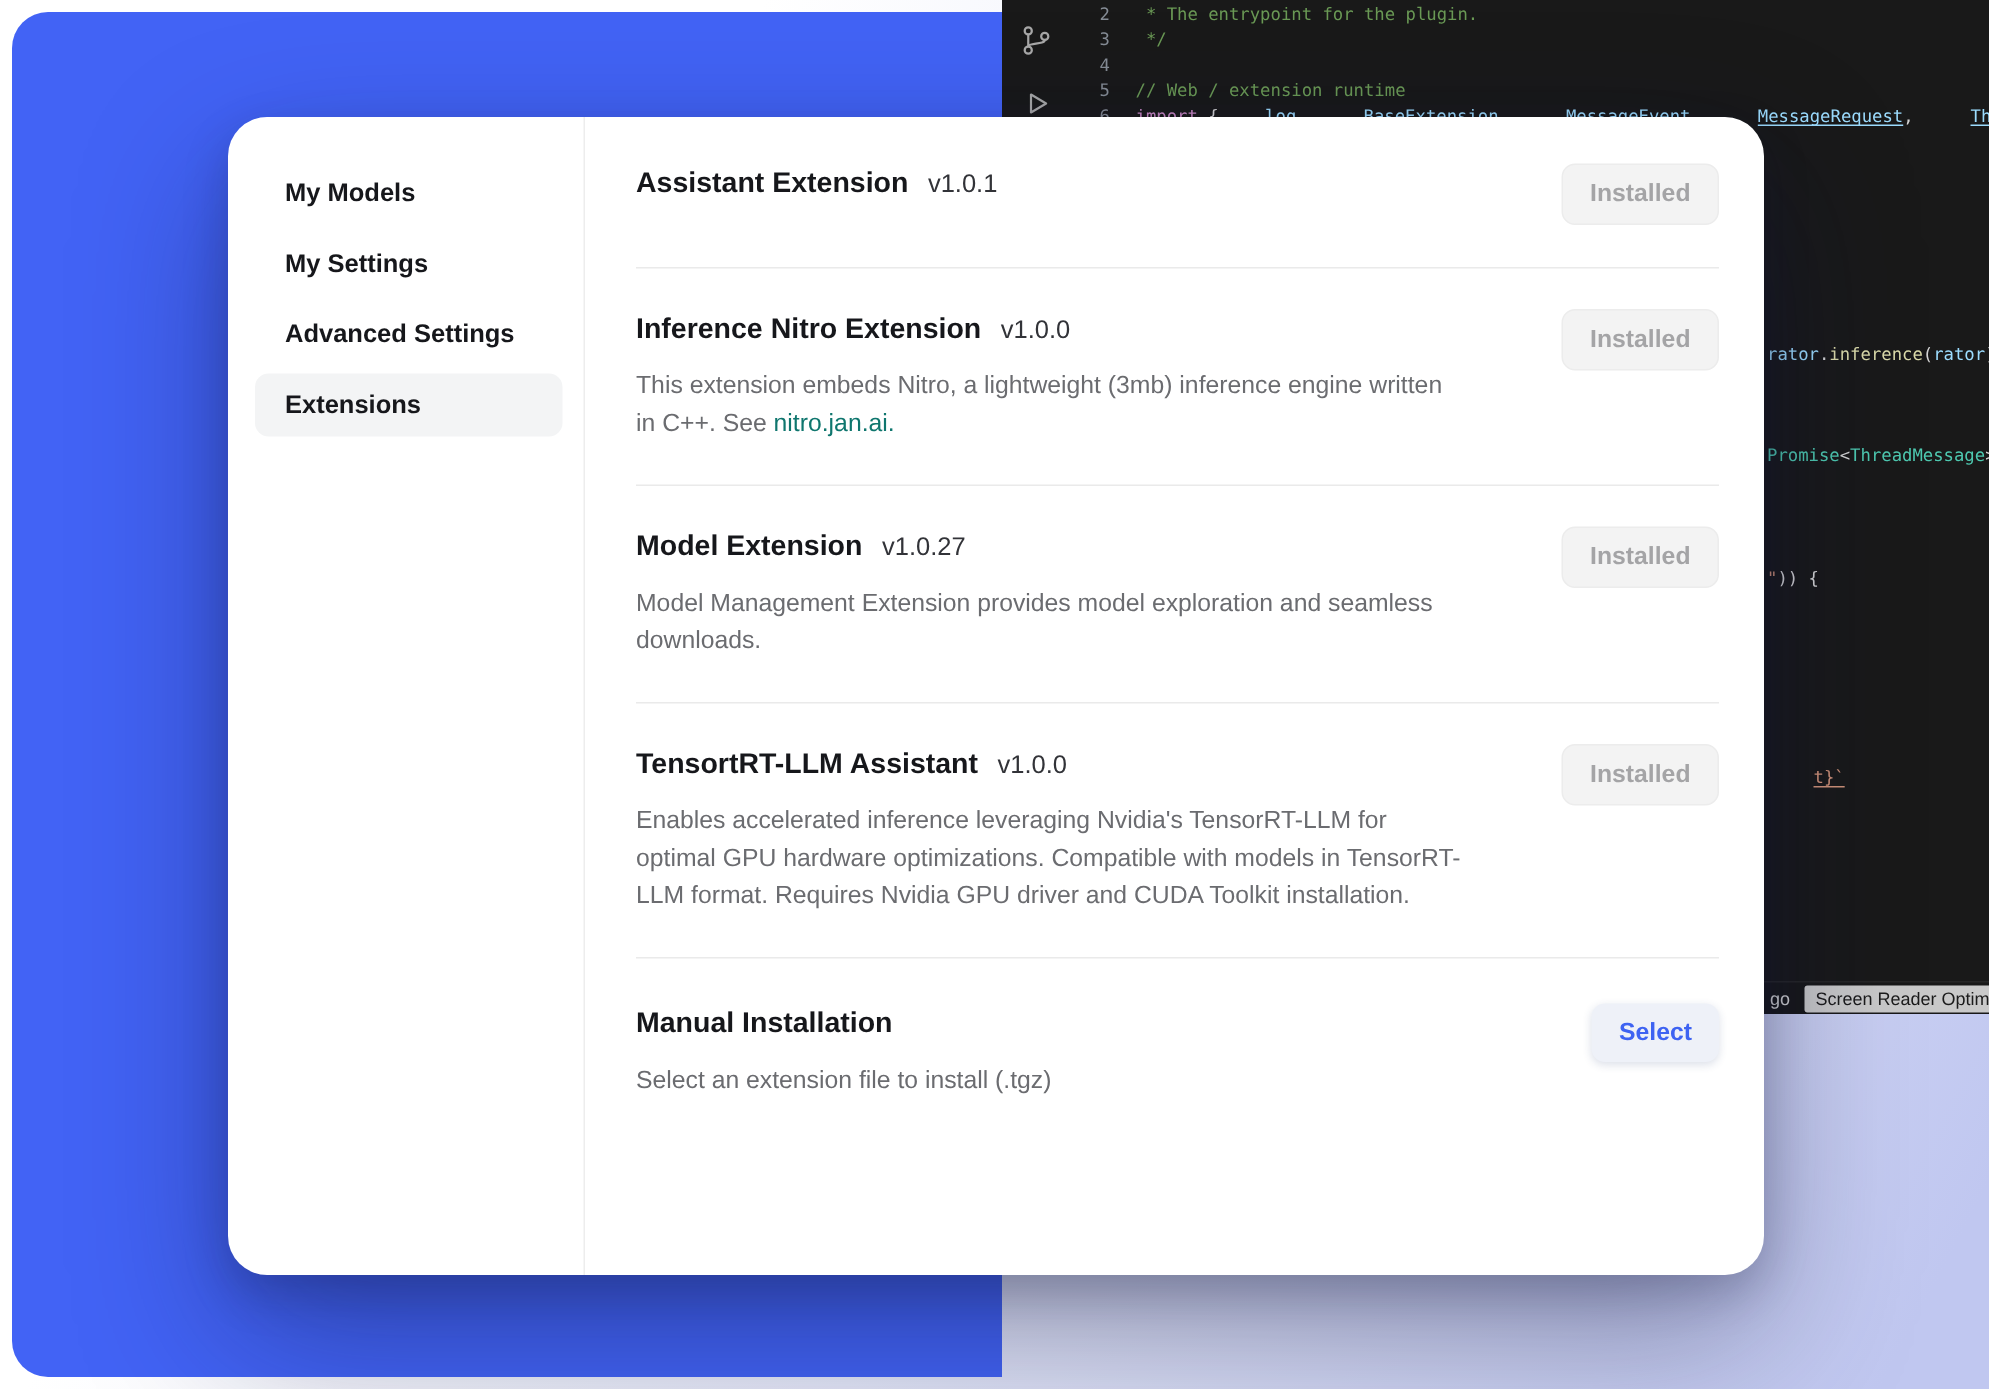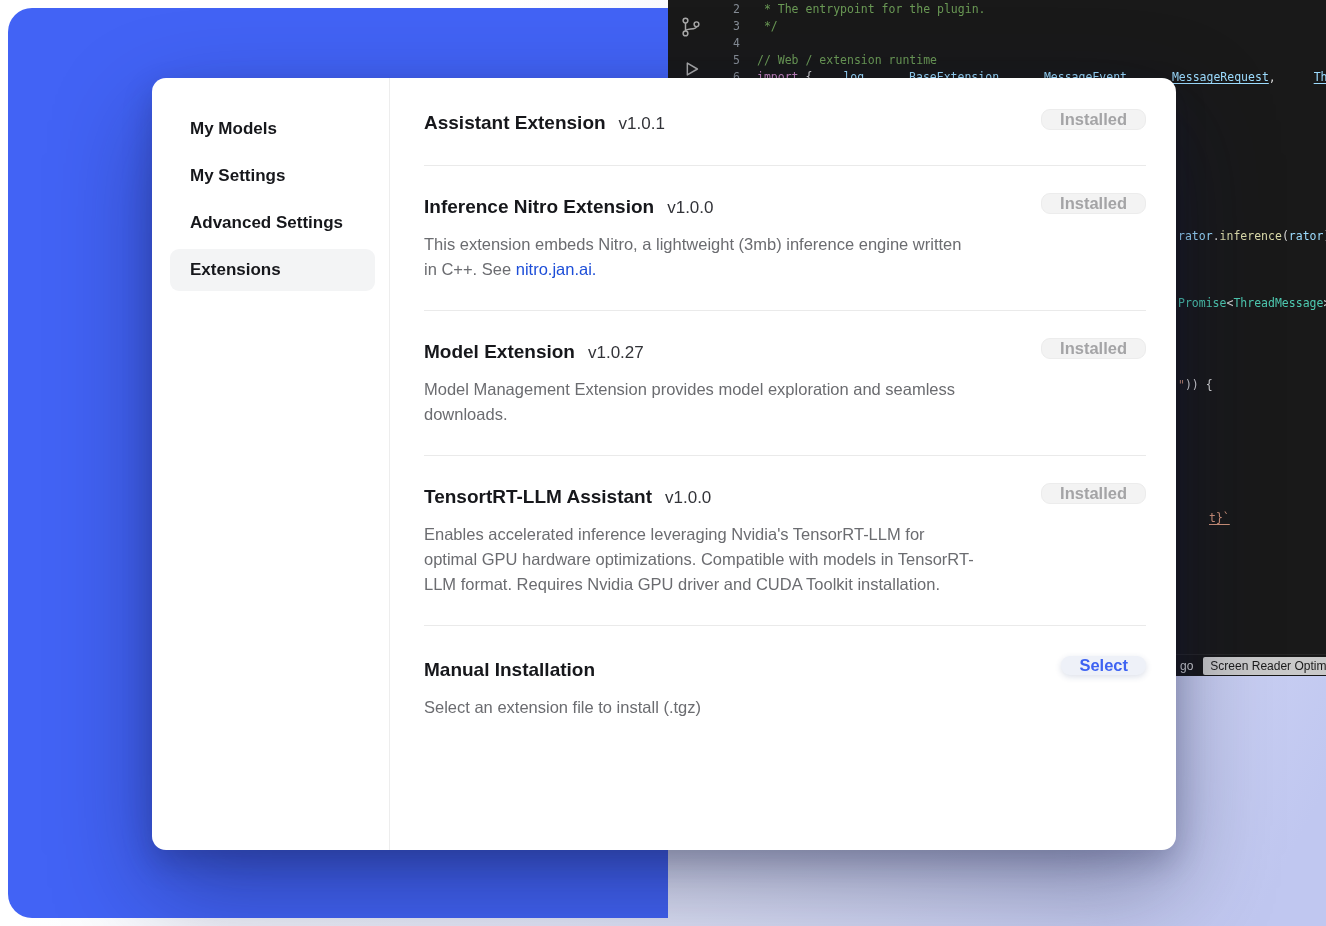--- a/index.html
+++ b/index.html
@@ -61,21 +61,21 @@
   }
   .status-go { margin-left:512px; flex-shrink:0; }
   .status-chip {
     margin-left:10px; background:#c9c9c9; color:#1b1b1b;
     padding:2px 7px; border-radius:2px; white-space:nowrap; flex-shrink:0;
   }
 
   
   .modal {
     position:absolute; left:152px; top:78px; width:1024px; height:772px;
-    background:#ffffff; border-radius:14px; overflow:hidden;
+    background:#ffffff; border-radius:26px; overflow:hidden;
     box-shadow: 0 40px 100px rgba(15,20,60,.40), 0 12px 30px rgba(15,20,60,.22);
     display:flex; z-index:5;
   }
   .sidebar {
     width:238px; flex-shrink:0; border-right:1px solid #ededed;
     padding:30px 14px 0 18px;
   }
   .side-item {
     padding:11px 20px; margin-bottom:5px; border-radius:9px;
     font-size:17px; font-weight:600; color:#16171b; cursor:pointer;
@@ -87,25 +87,25 @@
     display:flex; align-items:flex-start; justify-content:space-between; gap:22px;
     padding:27px 0 28px; border-bottom:1px solid #eaeaea;
   }
   #ext-list .ext-section:first-child { padding-top:31px;gap:24px; }
   .ext-section.manual { border-bottom:none; padding-top:30px; }
   .ext-info { max-width:580px; }
   .ext-title-row { display:flex; align-items:baseline; gap:13px; }
   .ext-title { margin:0; font-size:19px; font-weight:700; color:#16171b; line-height:28px; }
   .ext-version { font-size:17px; color:#323338; }
   .ext-desc { margin:11px 0 0; font-size:16.5px; line-height:25px; color:#6b6c70; }
-  .ext-desc a { color:#1d4ed8; text-decoration:none; cursor:pointer;text-align:center; }
+  .ext-desc a { color:#0f766e; text-decoration:none; cursor:pointer;text-align:center; }
 
   .btn {
     border:none; border-radius:9px; font-family:inherit; cursor:pointer;
-    font-weight:600; font-size:16.5px; padding:0 18px; flex-shrink:0;margin-left:44px;
+    font-weight:600; font-size:16.5px; padding:10px 18px; flex-shrink:0;margin-left:44px;
   }
   .btn.installed { background:#f3f3f3; color:#a4a4a6; border:1px solid #ececec; }
   .btn.select { background:#eef1f8; color:#3e63f2; box-shadow:0 2px 6px rgba(40,60,120,.16); }
 </style>
 </head>
 <body>
 
 <div class="editor">
   <div class="activity">
     <svg viewBox="0 0 24 24" width="22" height="22" fill="none" stroke="#c2c2c2" stroke-width="1.6">

